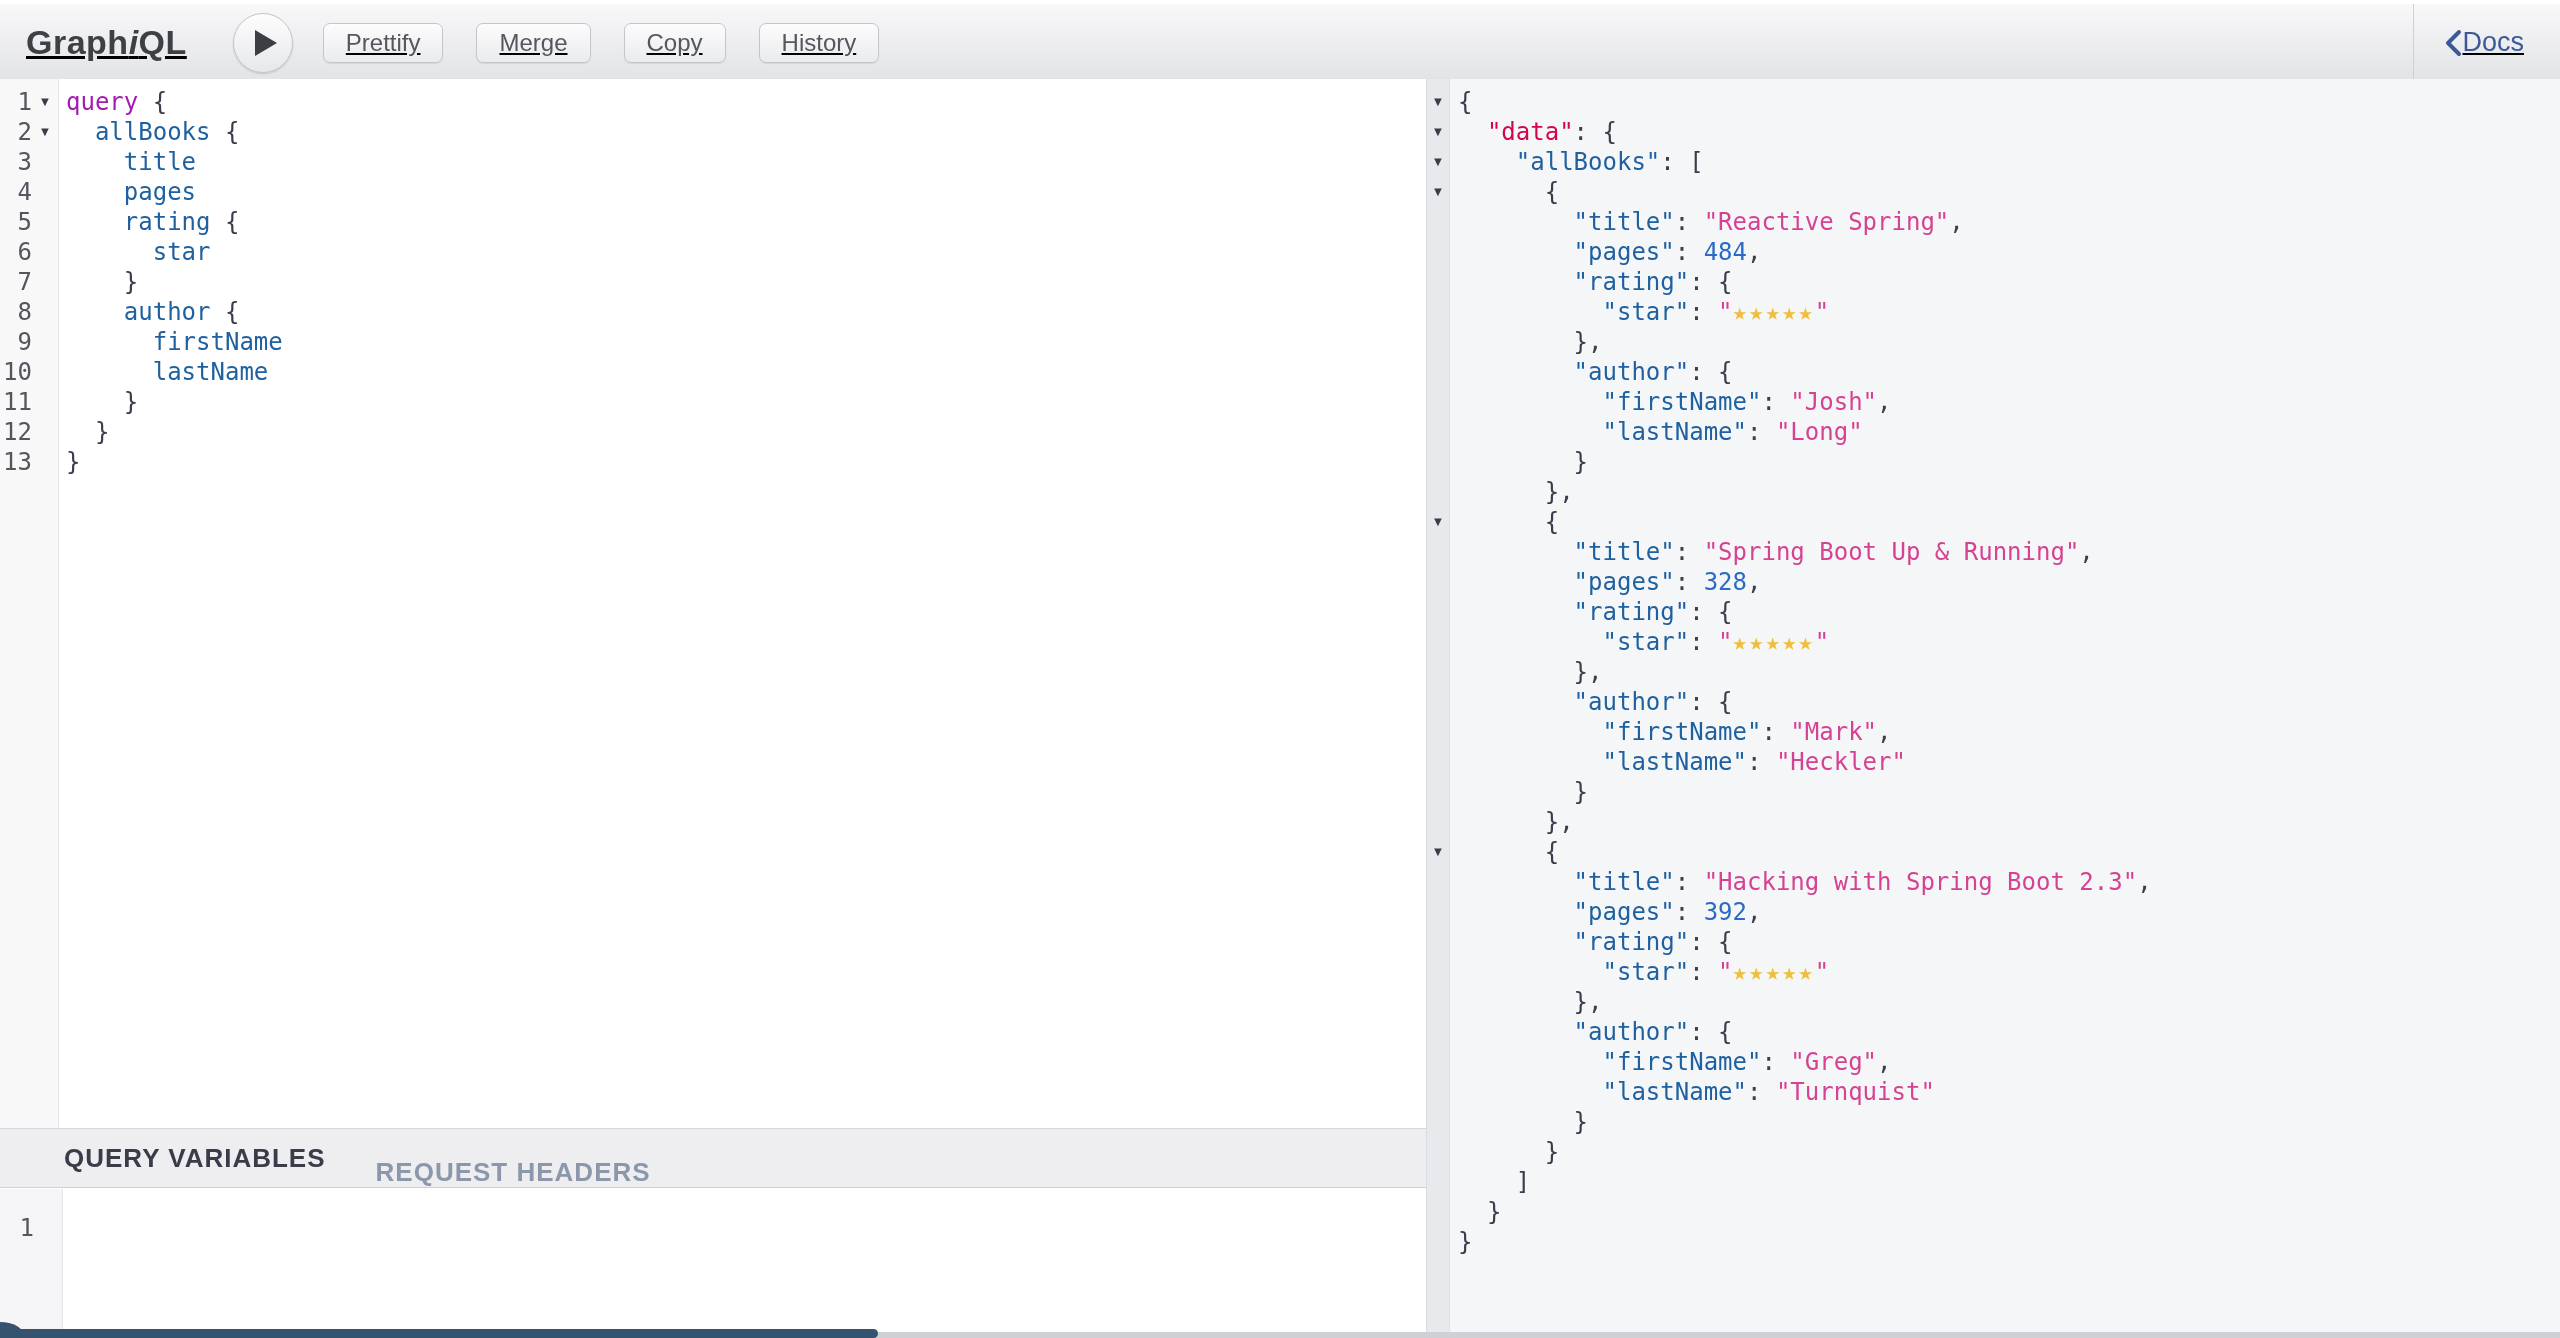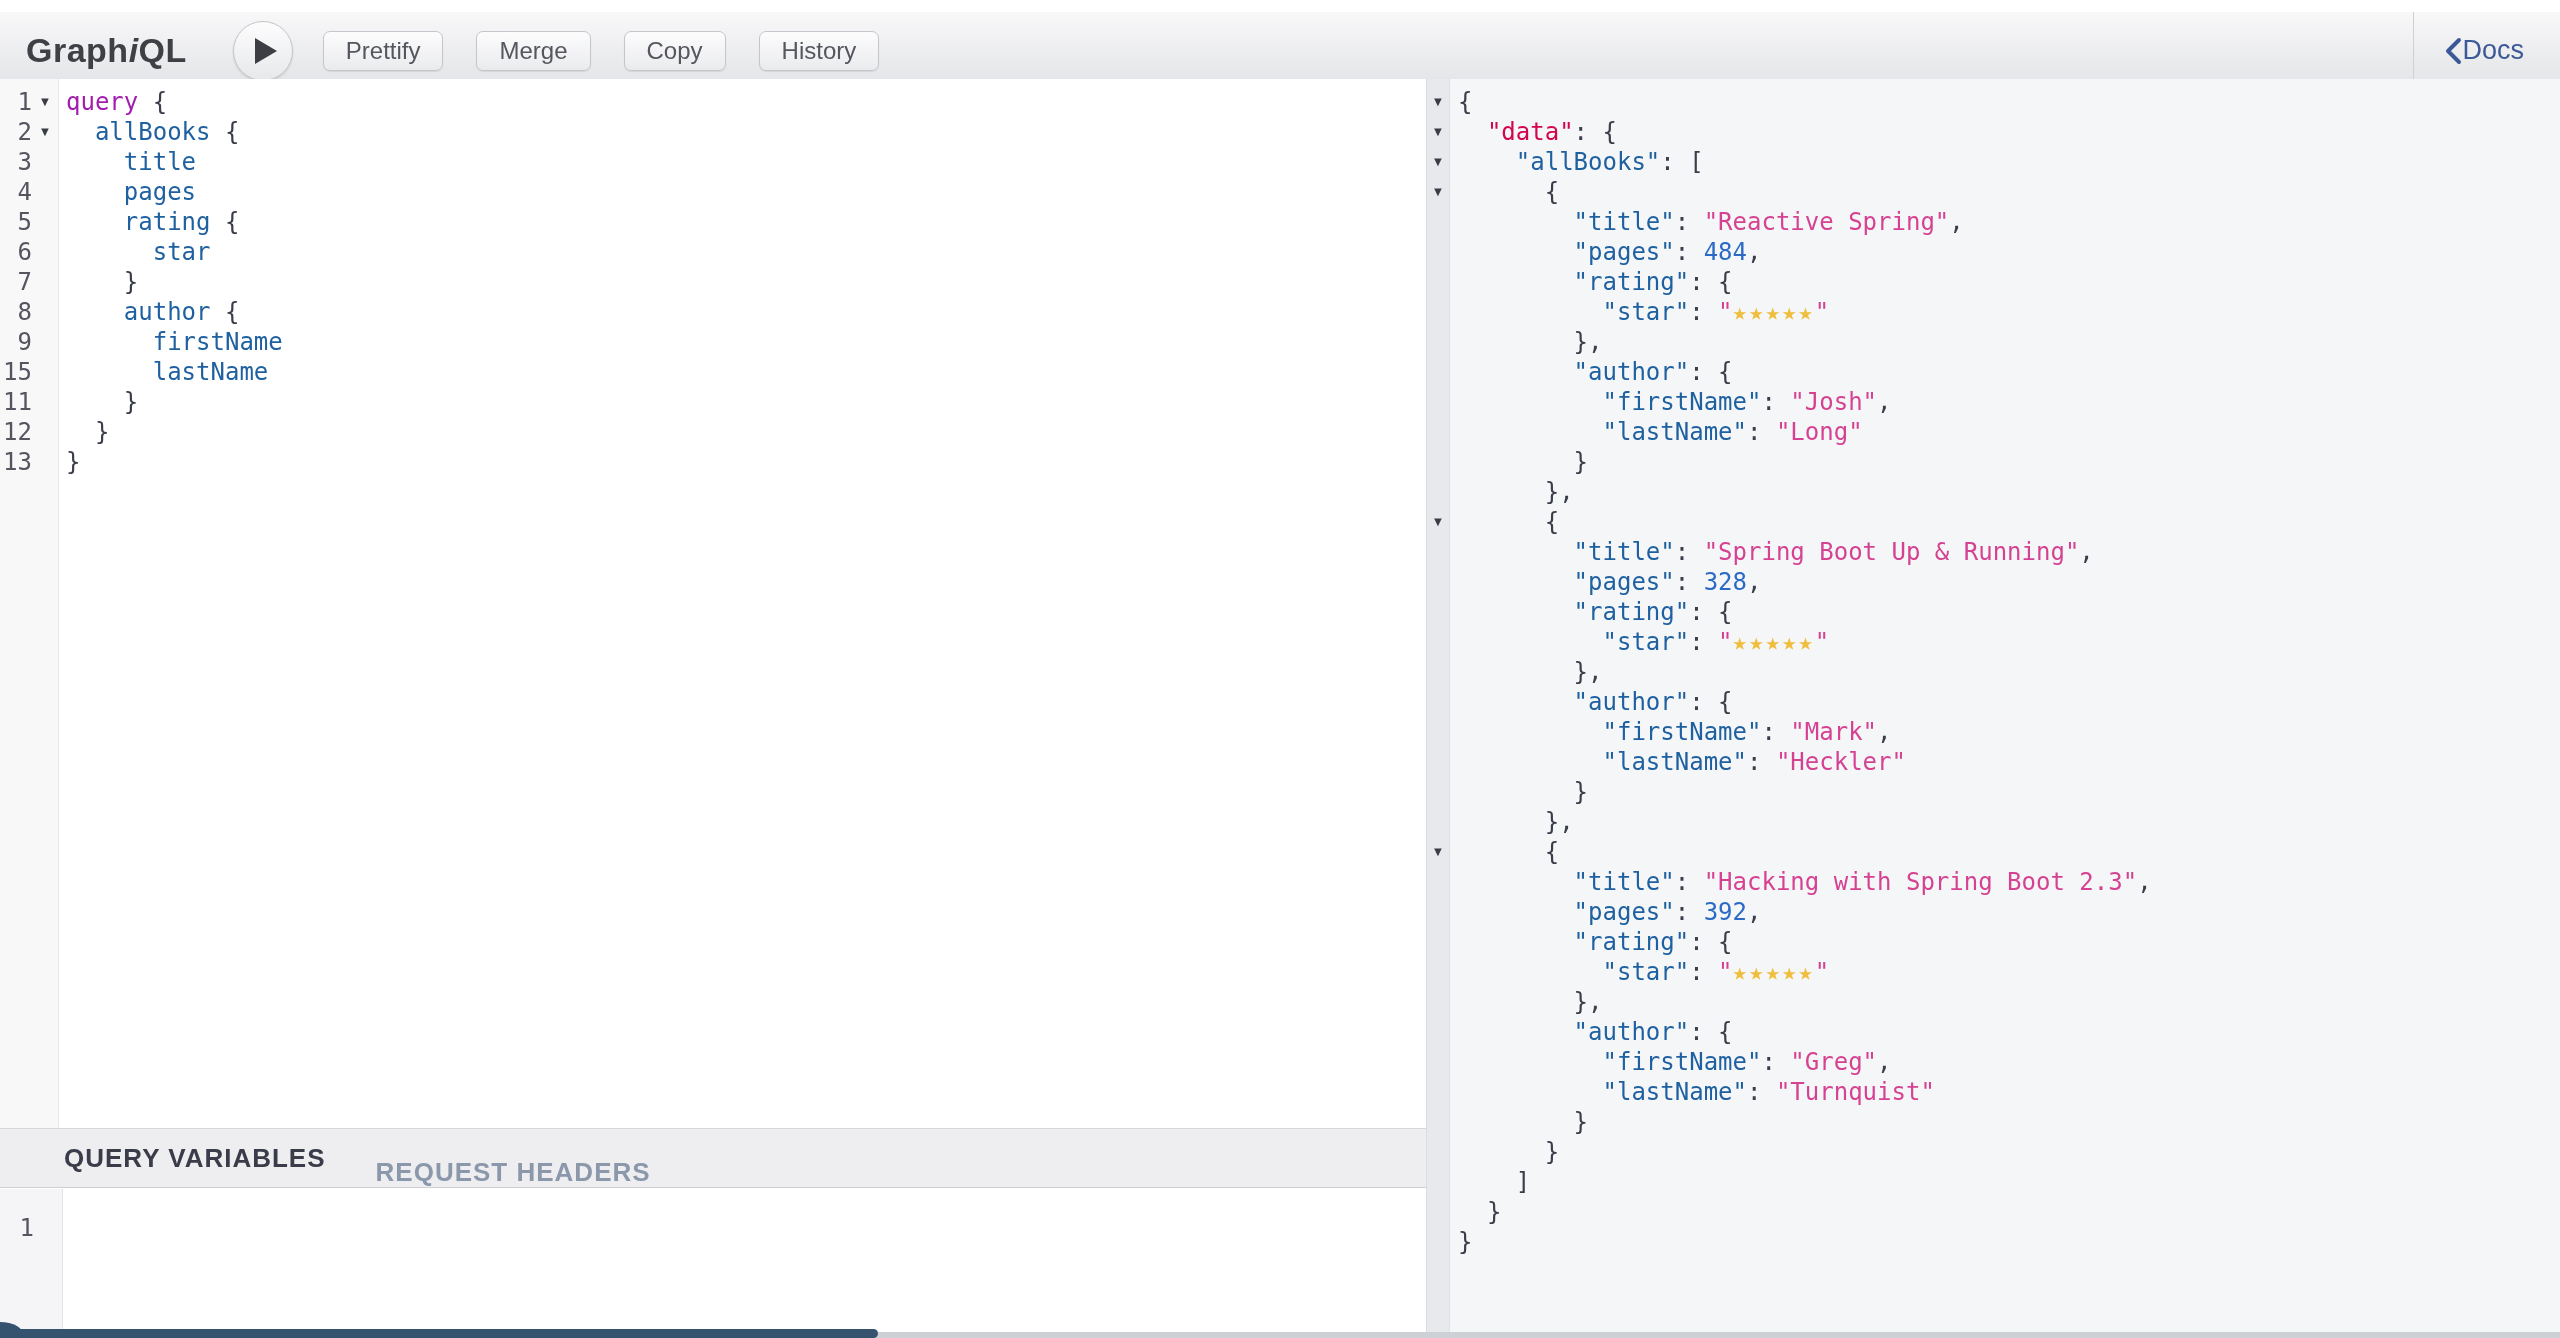--- a/index.html
+++ b/index.html
@@ -2,24 +2,25 @@
 <html><head>
 <meta charset="utf-8">
 <style>
   html,body{margin:0;padding:0;}
   body{
     width:2560px;height:1338px;overflow:hidden;position:relative;
     background:#ffffff;font-family:"Liberation Sans",sans-serif;
   }
   
   .topbar{
-    position:absolute;top:12px;left:0;right:0;height:78px;
+    position:absolute;top:4px;left:0;right:0;height:78px;
     display:flex;align-items:center;box-sizing:border-box;
     background:linear-gradient(#f8f8f9,#e2e3e6);
     border-bottom:1px solid #c8c9cc;
+    text-decoration:underline;
   }
   .logo{margin-left:26px;font-size:34px;font-weight:bold;color:#3f4045;letter-spacing:.5px;}
   .logo em{font-style:italic;}
   .execute{
     margin-left:46px;width:58px;height:58px;border-radius:50%;
     background:linear-gradient(#fdfdfe,#e7e8ea);
     border:1px solid #c4c5ca;box-shadow:0 1px 2px rgba(0,0,0,.15);
     display:flex;align-items:center;justify-content:center;cursor:pointer;flex:none;
   }
   .play{width:0;height:0;border-left:22px solid #3c3e44;border-top:13px solid transparent;border-bottom:13px solid transparent;margin-left:6px;}
@@ -144,21 +145,21 @@
         <div class="cm-ln">8</div>
         <div class="cm-fold"></div>
         <pre class="cm-code">    <span class="tk-prop">author</span><span class="tk-punc"> {</span></pre>
       </div>
       <div class="cm-row">
         <div class="cm-ln">9</div>
         <div class="cm-fold"></div>
         <pre class="cm-code">      <span class="tk-prop">firstName</span></pre>
       </div>
       <div class="cm-row">
-        <div class="cm-ln">15</div>
+        <div class="cm-ln">10</div>
         <div class="cm-fold"></div>
         <pre class="cm-code">      <span class="tk-prop">lastName</span></pre>
       </div>
       <div class="cm-row">
         <div class="cm-ln">11</div>
         <div class="cm-fold"></div>
         <pre class="cm-code">    <span class="tk-punc">}</span></pre>
       </div>
       <div class="cm-row">
         <div class="cm-ln">12</div>

